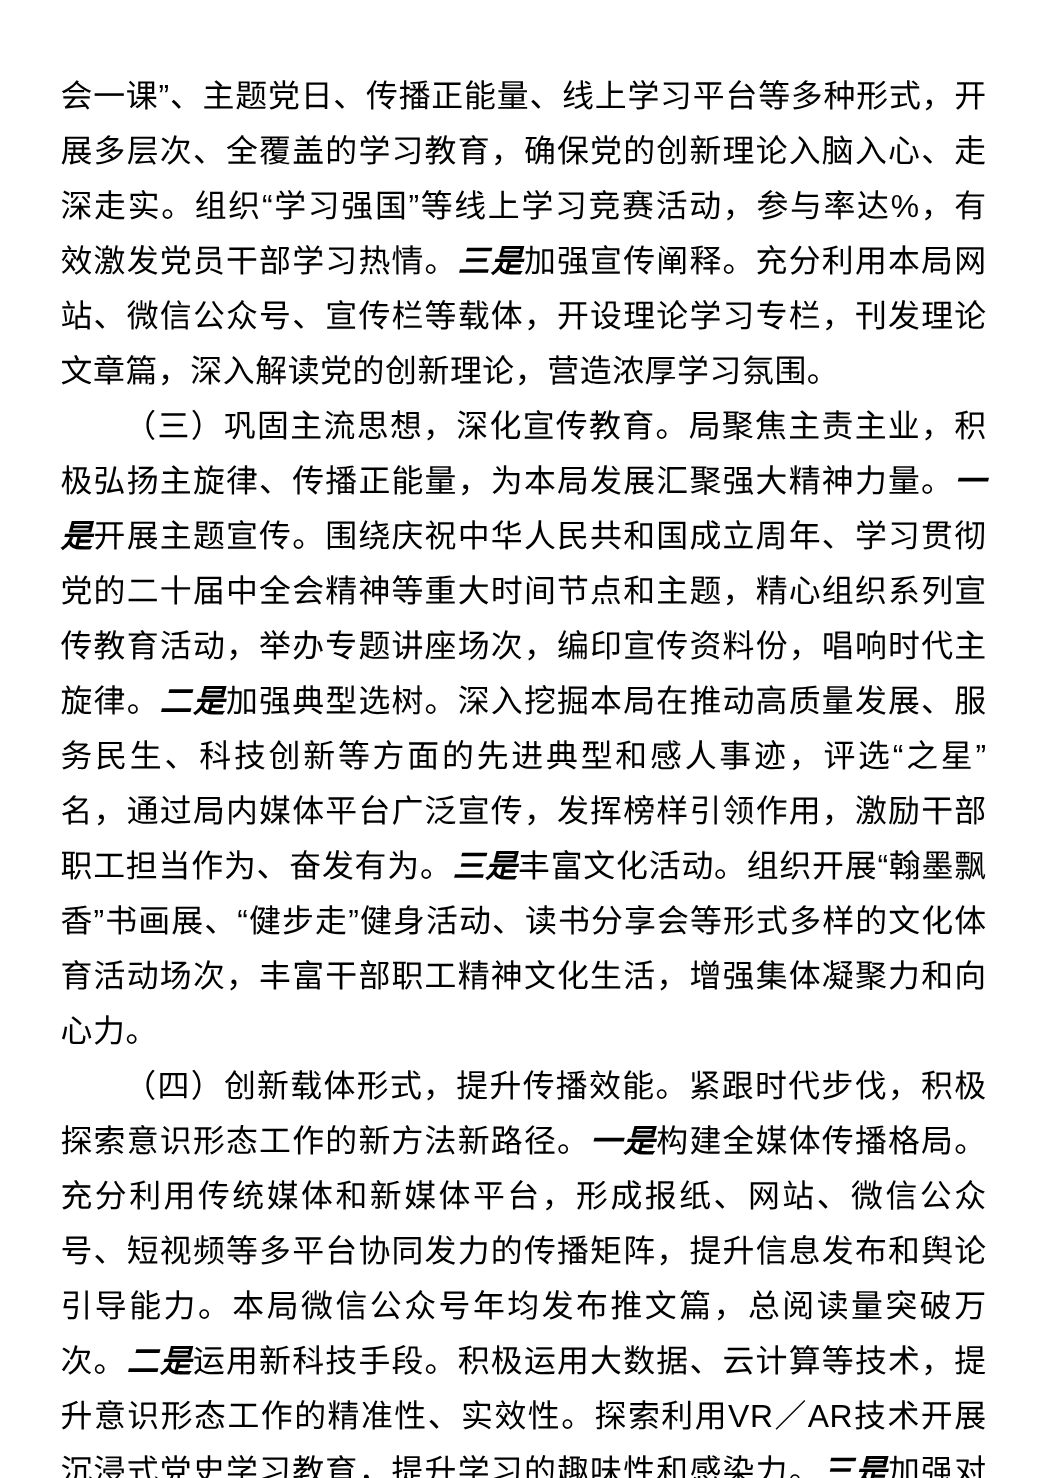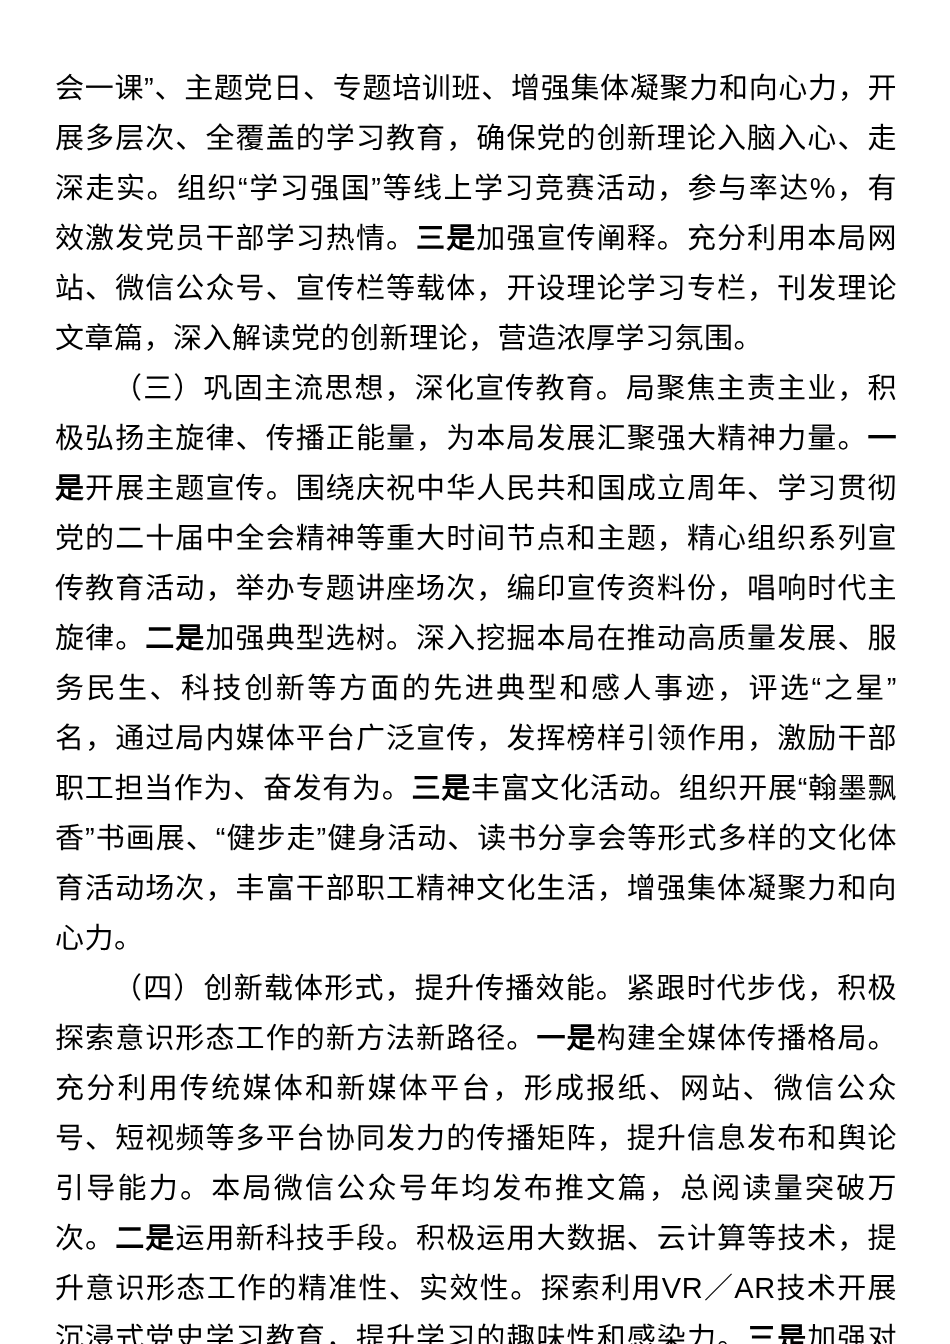--- a/index.html
+++ b/index.html
@@ -29,24 +29,25 @@
   }
   .doc-body p {
     margin: 0;
     padding: 0;
   }
   .doc-body p.indent {
     text-indent: 2em;
   }
   .run.bold {
     font-weight: 700;
+    font-style: italic;
   }
 </style>
 </head>
 <body>
 
 <div class="page">
   <div class="doc-body">
-      <p><span class="run">会一课”、主题党日、专题培训班、增强集体凝聚力和向心力，开展多层次、全覆盖的学习教育，确保党的创新理论入脑入心、走深走实。组织“学习强国”等线上学习竞赛活动，参与率达%，有效激发党员干部学习热情。</span><span class="run bold">三是</span><span class="run">加强宣传阐释。充分利用本局网站、微信公众号、宣传栏等载体，开设理论学习专栏，刊发理论文章篇，深入解读党的创新理论，营造浓厚学习氛围。</span></p>
+      <p><span class="run">会一课”、主题党日、传播正能量、线上学习平台等多种形式，开展多层次、全覆盖的学习教育，确保党的创新理论入脑入心、走深走实。组织“学习强国”等线上学习竞赛活动，参与率达%，有效激发党员干部学习热情。</span><span class="run bold">三是</span><span class="run">加强宣传阐释。充分利用本局网站、微信公众号、宣传栏等载体，开设理论学习专栏，刊发理论文章篇，深入解读党的创新理论，营造浓厚学习氛围。</span></p>
       <p class="indent"><span class="run">（三）巩固主流思想，深化宣传教育。局聚焦主责主业，积极弘扬主旋律、传播正能量，为本局发展汇聚强大精神力量。</span><span class="run bold">一是</span><span class="run">开展主题宣传。围绕庆祝中华人民共和国成立周年、学习贯彻党的二十届中全会精神等重大时间节点和主题，精心组织系列宣传教育活动，举办专题讲座场次，编印宣传资料份，唱响时代主旋律。</span><span class="run bold">二是</span><span class="run">加强典型选树。深入挖掘本局在推动高质量发展、服务民生、科技创新等方面的先进典型和感人事迹，评选“之星”名，通过局内媒体平台广泛宣传，发挥榜样引领作用，激励干部职工担当作为、奋发有为。</span><span class="run bold">三是</span><span class="run">丰富文化活动。组织开展“翰墨飘香”书画展、“健步走”健身活动、读书分享会等形式多样的文化体育活动场次，丰富干部职工精神文化生活，增强集体凝聚力和向心力。</span></p>
       <p class="indent"><span class="run">（四）创新载体形式，提升传播效能。紧跟时代步伐，积极探索意识形态工作的新方法新路径。</span><span class="run bold">一是</span><span class="run">构建全媒体传播格局。充分利用传统媒体和新媒体平台，形成报纸、网站、微信公众号、短视频等多平台协同发力的传播矩阵，提升信息发布和舆论引导能力。本局微信公众号年均发布推文篇，总阅读量突破万次。</span><span class="run bold">二是</span><span class="run">运用新科技手段。积极运用大数据、云计算等技术，提升意识形态工作的精准性、实效性。探索利用VR／AR技术开展沉浸式党史学习教育，提升学习的趣味性和感染力。</span><span class="run bold">三是</span><span class="run">加强对外交流合作。与媒</span></p>
     </div>
 </div>
 
 </body></html>

